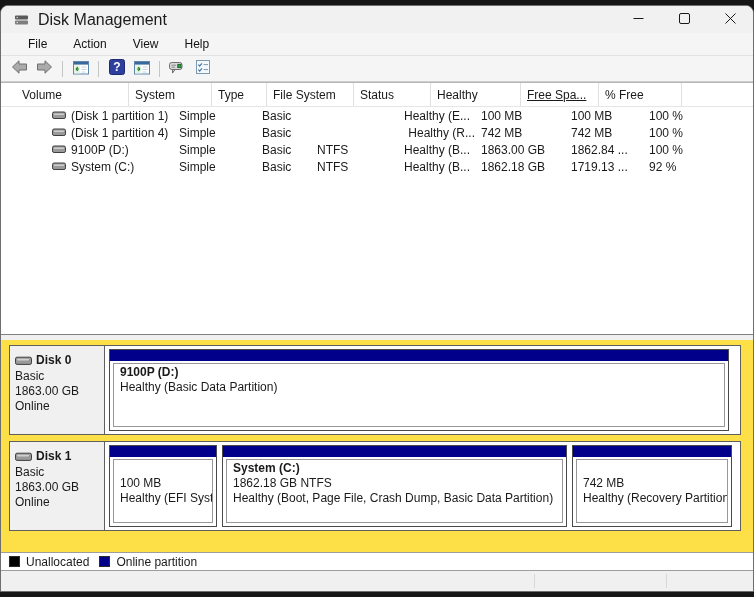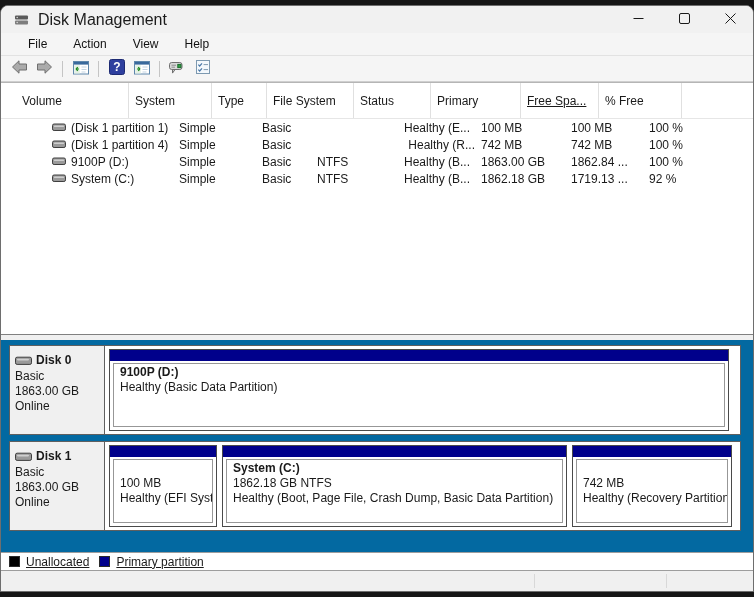--- a/index.html
+++ b/index.html
@@ -57,37 +57,37 @@
   }
   .tb-sep { width: 1px; height: 16px; background: #c5c5c5; margin: 0 5px; }
   
   .listview {
     flex: 0 0 253px;
     background: #ffffff;
     border-top: 1px solid #b5b5b5;
     border-bottom: 1px solid #808080;
     overflow: hidden;
   }
-  .lv-header { display: flex; height: 36px; border-bottom: 1px solid #e6e6e6; background: #fff; }
+  .lv-header { display: flex; height: 24px; border-bottom: 1px solid #e6e6e6; background: #fff; }
   .hcell {
     border-right: 1px solid #e0e0e0;
     display: flex; align-items: center;
     padding-left: 6px; color: #1a1a1a; overflow: hidden; white-space: nowrap;
     flex-shrink: 0;
   }
   .hcell.first { padding-left: 21px; }
   .hcell.filler { flex: 1 1 auto; border-right: none; }
   .trow { display: flex; height: 17px; align-items: center; padding-left: 44px; }
   .tcell { padding-left: 6px; overflow: hidden; white-space: nowrap; flex-shrink: 0; }
   .tcell.first { padding-left: 7px; display: flex; align-items: center; }
   .tcell.first .vol-ico { margin-right: 5px; display: inline-flex; flex-shrink: 0; }
   
   .splitter { flex: 0 0 5px; background: #f0f0f0; }
   
-  .graphic { flex: 1 1 auto; background: #0369a1; padding: 5px 0 0 8px; overflow: hidden; }
+  .graphic { flex: 1 1 auto; background: #fde047; padding: 5px 0 0 8px; overflow: hidden; }
   .disk-row {
     width: 732px; height: 90px; margin-bottom: 6px;
     border: 1px solid #5f5f5f;
     display: flex; background: #fff;
   }
   .disk-head {
     flex: 0 0 95px; background: #f0f0f0; border-right: 1px solid #5f5f5f;
     padding: 7px 4px 0 5px; line-height: 15px; overflow: hidden; white-space: nowrap;
   }
   .disk-head .dh-name { display: flex; align-items: center; font-weight: bold; margin-bottom: 1px; }
@@ -102,21 +102,21 @@
     flex: 1 1 auto; margin: 2px 3px 3px 3px; border: 1px solid #979797;
     padding: 1px 6px; overflow: hidden; line-height: 15px; white-space: nowrap;
   }
   .part .l1 { font-weight: bold; height: 15px; }
   
   .legendbar {
     flex: 0 0 19px; background: #ffffff;
     border-top: 1px solid #9d9d9d; border-bottom: 1px solid #9d9d9d;
     display: flex; align-items: center; padding-left: 8px;
   }
-  .legend-item { display: flex; align-items: center; margin-right: 10px; text-decoration: underline; }
+  .legend-item { display: flex; align-items: center; margin-right: 10px; }
   .legend-swatch { width: 11px; height: 11px; margin-right: 6px; border: 1px solid #2a2a2a; display: inline-block; }
   
   .statusbar { flex: 0 0 20px; background: #f0f0f0; position: relative; }
   .status-divider { position: absolute; top: 3px; bottom: 3px; width: 1px; background: #d8d8d8; }
 </style>
 </head>
 <body>
 
 <div class="window">
 
@@ -224,21 +224,21 @@
         <div class="hcell" style="width: 55px;">
           <span>Type</span>
         </div>
         <div class="hcell" style="width: 87px;">
           <span>File System</span>
         </div>
         <div class="hcell" style="width: 77px;">
           <span>Status</span>
         </div>
         <div class="hcell" style="width: 90px;">
-          <span>Primary</span>
+          <span>Healthy</span>
         </div>
         <div class="hcell" style="width: 78px; text-decoration: underline;">
           <span>Free Spa...</span>
         </div>
         <div class="hcell" style="width: 83px;">
           <span>% Free</span>
         </div>
         <div class="hcell filler"></div>
       </div>
     <div class="lv-body">
@@ -389,21 +389,21 @@
       </div>
     </div>
 
   <div class="legendbar">
       <div class="legend-item">
         <span class="legend-swatch" style="background: rgb(0, 0, 0);"></span>
         <span>Unallocated</span>
       </div>
       <div class="legend-item">
         <span class="legend-swatch" style="background: rgb(0, 0, 139);"></span>
-        <span>Primary partition</span>
+        <span>Online partition</span>
       </div>
     </div>
 
   <div class="statusbar">
     <div class="status-divider" style="left:533px"></div>
     <div class="status-divider" style="left:665px"></div>
   </div>
 
 </div>
 

